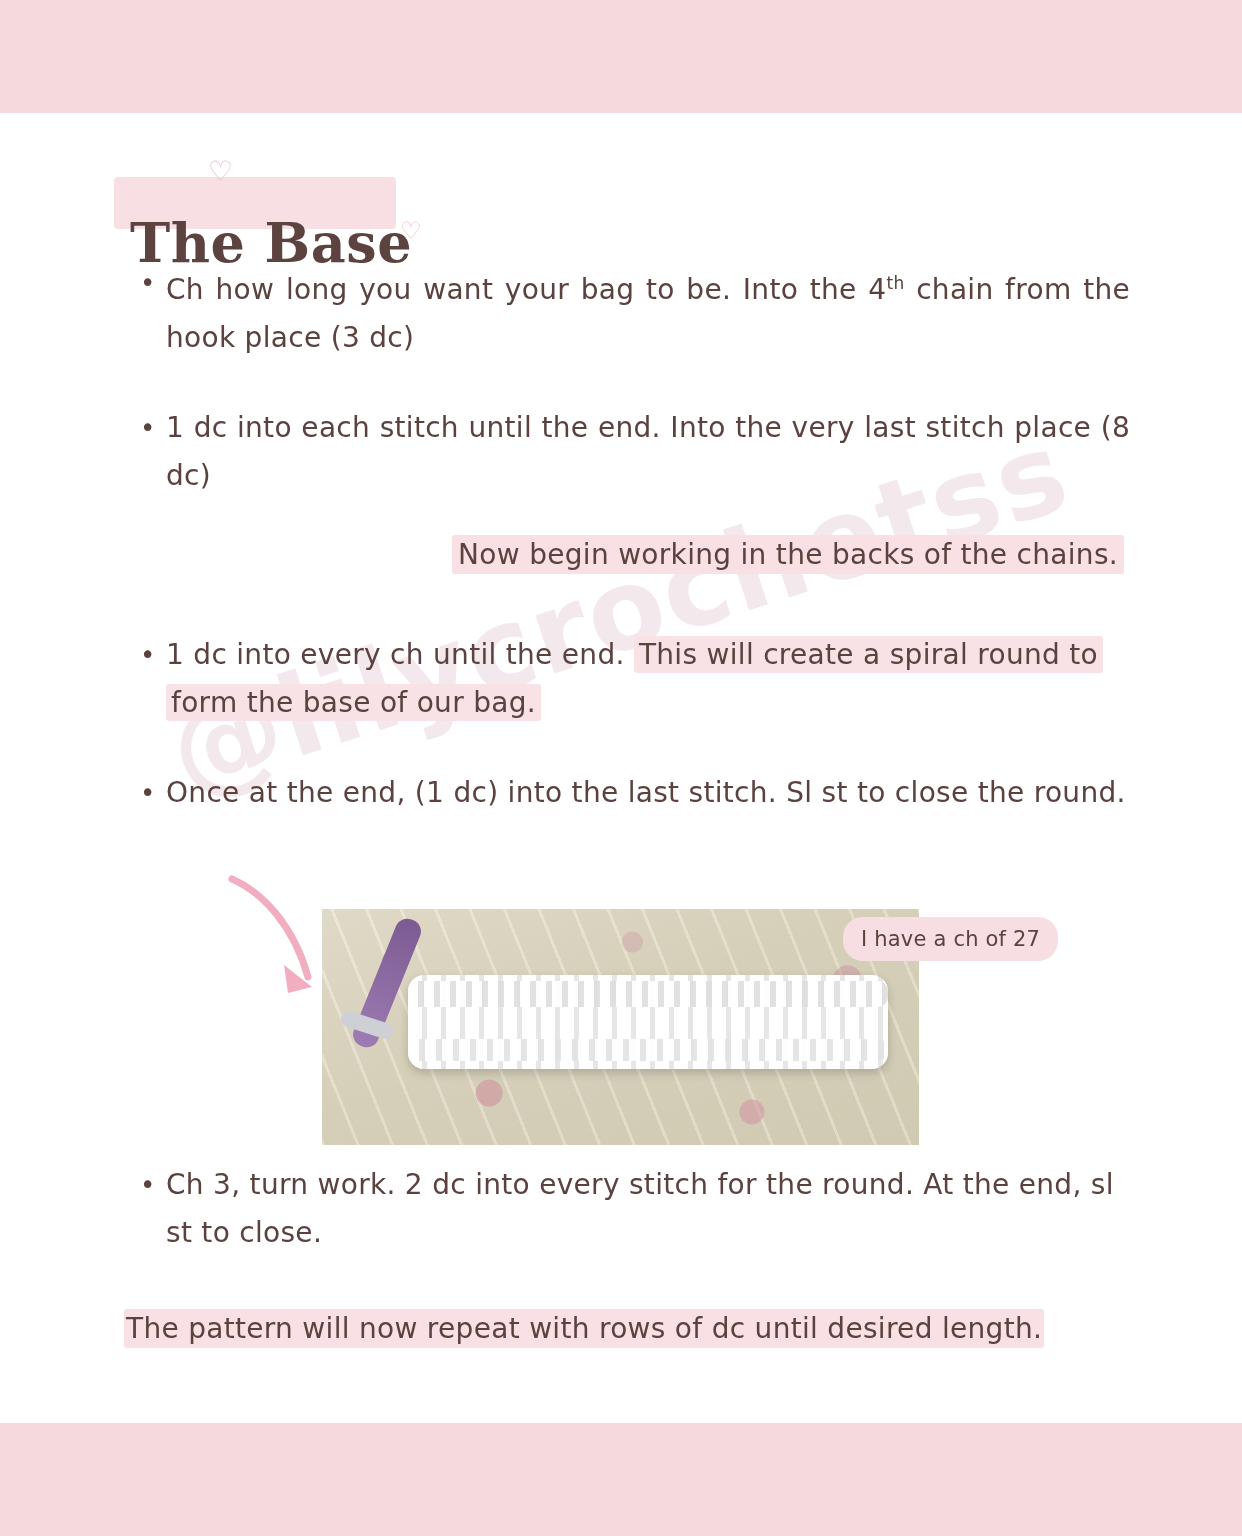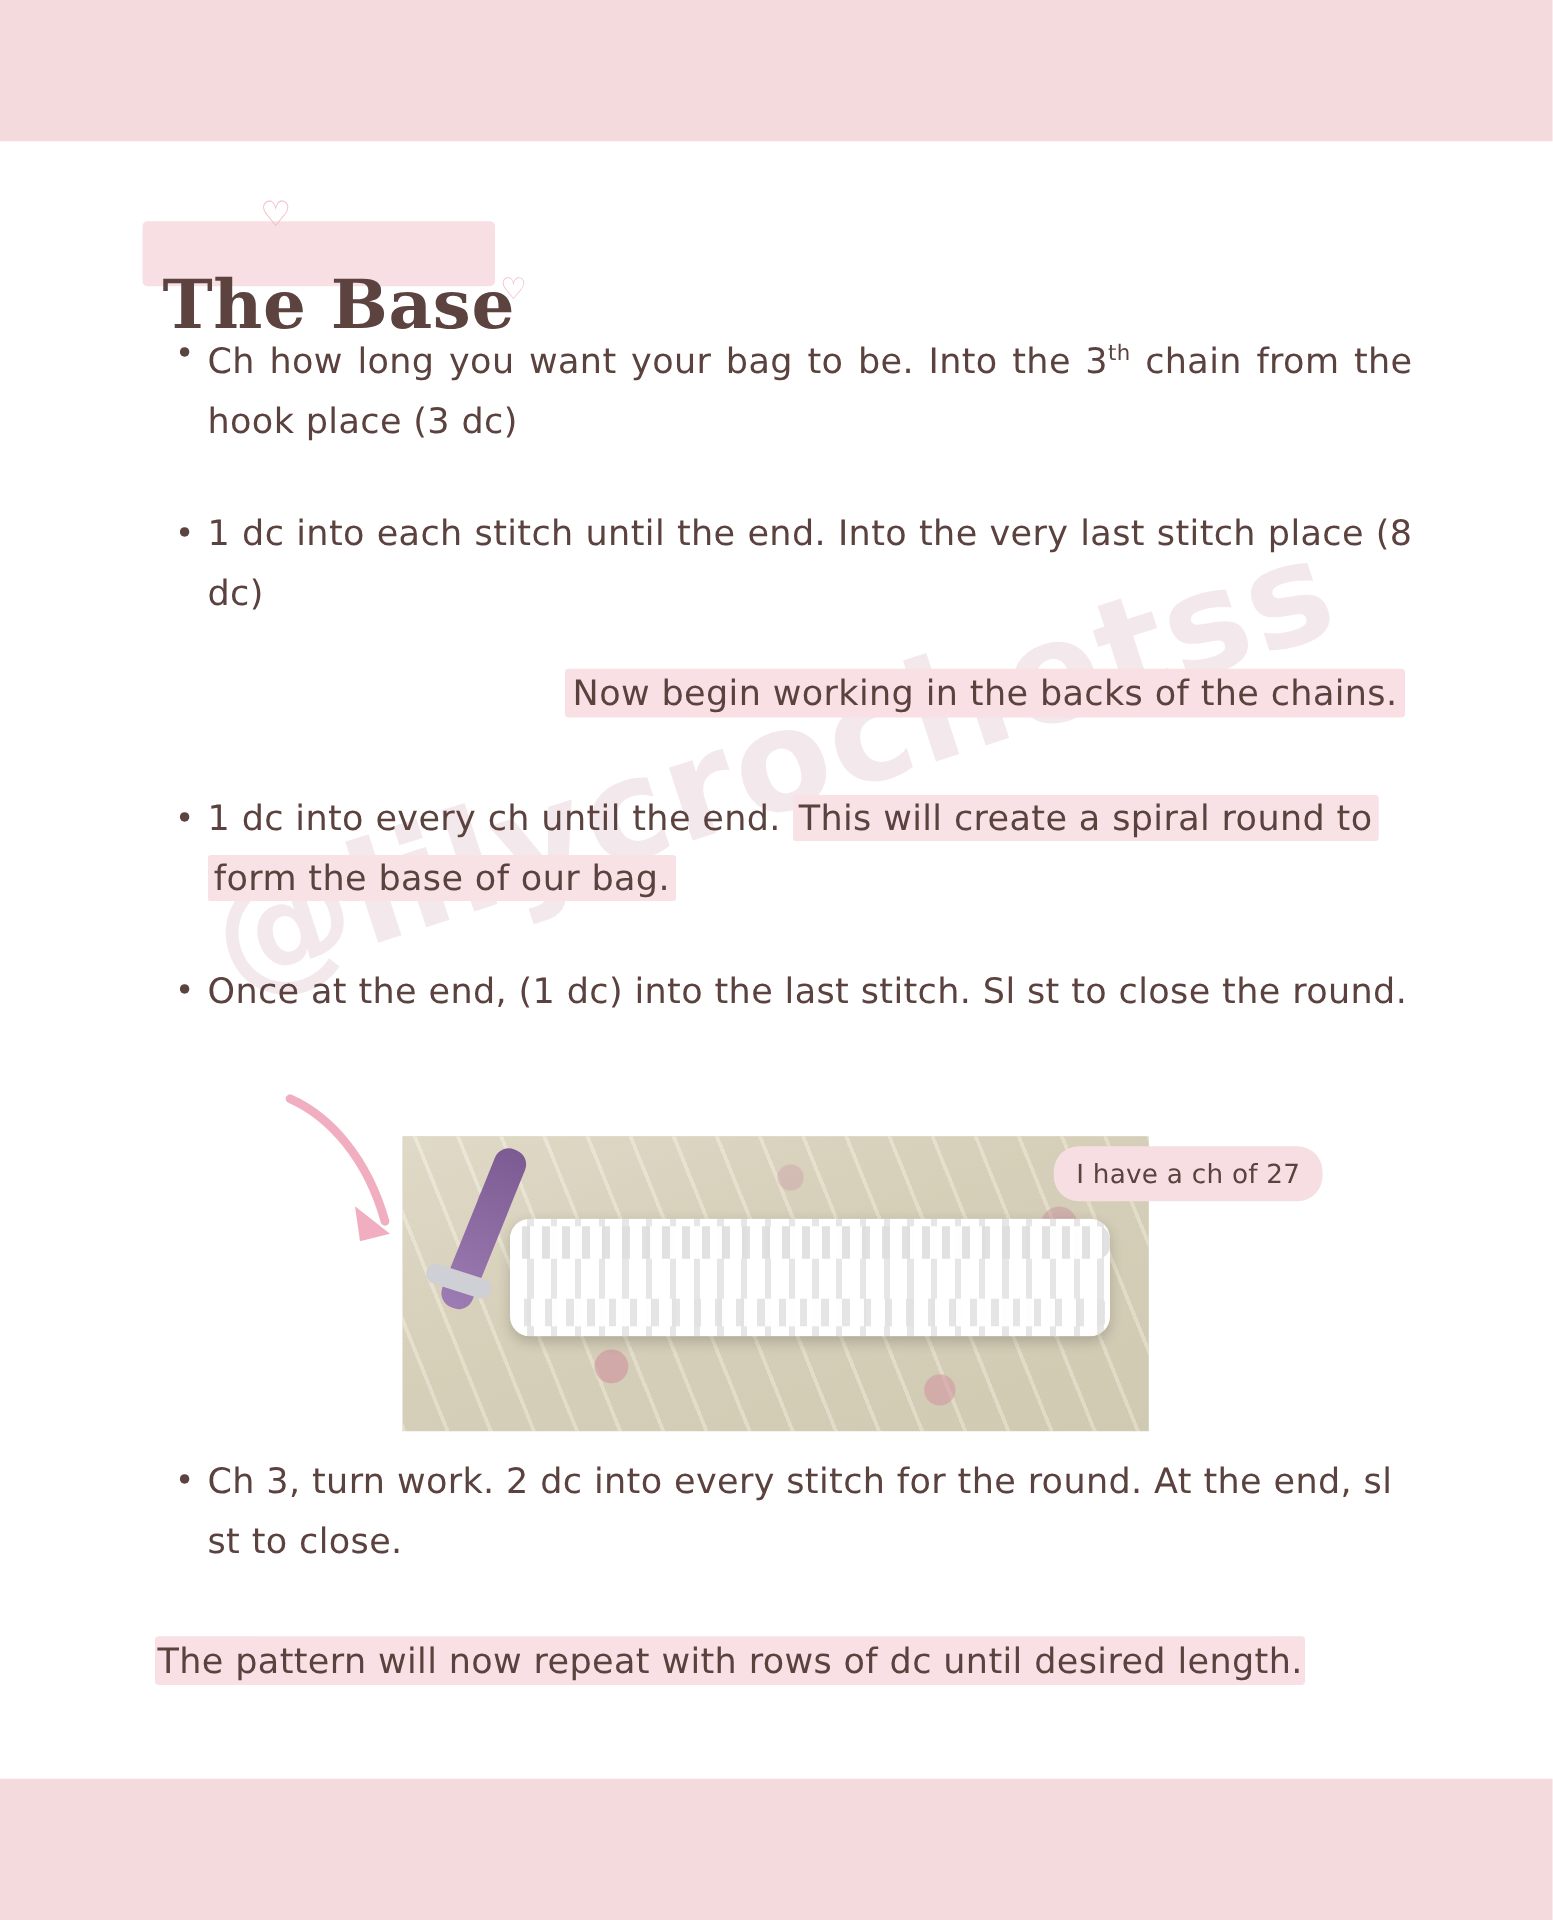--- a/index.html
+++ b/index.html
@@ -293,21 +293,21 @@
       <div class="title-hl"></div>
       <div class="title">The Base</div>
       <span class="heart heart-1">♡</span>
       <span class="heart heart-2">♡</span>
     </div>
 
     <div class="list">
 
       <div class="item">
         <div class="bullet">•</div>
-        <div class="item-text"><span>Ch how long you want your bag to be. Into the 3</span><span class="sup">th</span><span> chain from the hook place (3 dc)</span></div>
+        <div class="item-text"><span>Ch how long you want your bag to be. Into the 4</span><span class="sup">th</span><span> chain from the hook place (3 dc)</span></div>
       </div>
 
       <div class="item">
         <div class="bullet">•</div>
         <div class="item-text">1 dc into each stitch until the end. Into the very last stitch place (8 dc)</div>
       </div>
 
     </div>
 
     <div class="hl-note" style="left:124px; top:420px; width:1000px;">

